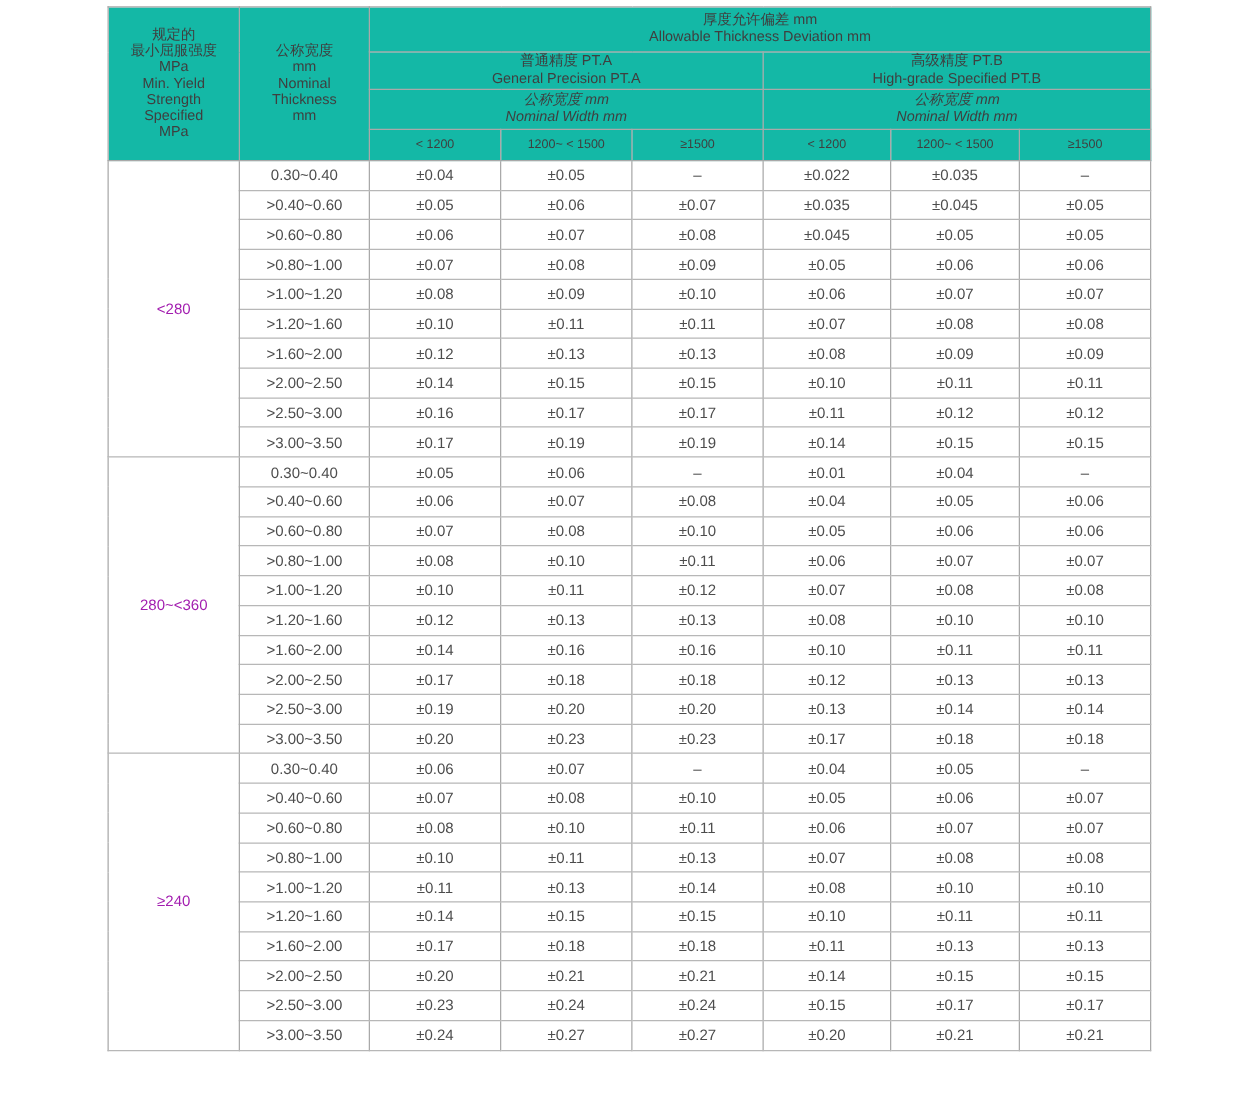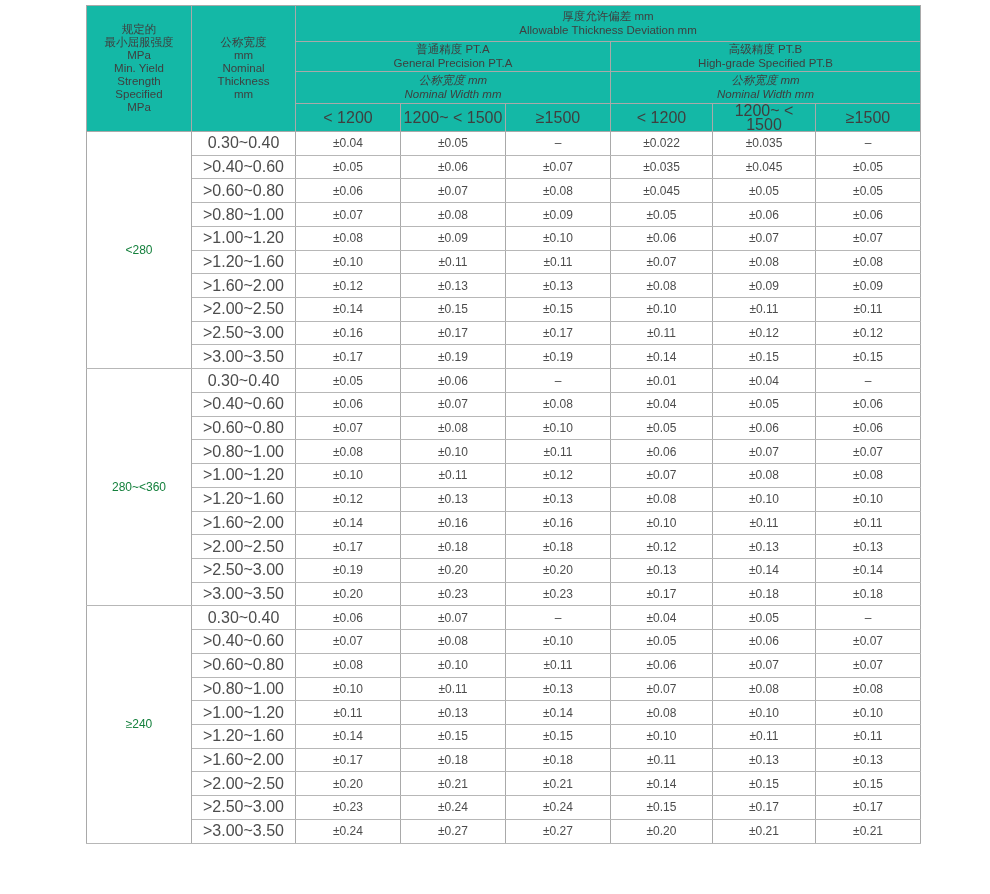--- a/index.html
+++ b/index.html
@@ -39,35 +39,35 @@
     font-weight: normal;
     color: #3f3f3f;
     white-space: pre-line;
     font-size: 11.5px;
     line-height: 13.5px;
   }
   thead tr.hr1 { height: 36px; }
   thead tr.hr2 { height: 30px; }
   thead tr.hr3 { height: 32px; font-style: italic; }
   thead tr.hr4 { height: 25px; }
-  thead tr.hr4 th { font-size: 16px; }
+  thead tr.hr4 th { font-size: 10px; }
   th.tall { line-height: 13px; }
   tbody tr { height: 23.73px; }
   tbody td {
     color: #4c4c4c;
     font-size: 12px;
     background: #ffffff;
   }
   td.yield-cell {
     font-size: 12px;
-    color: #15803d;
+    color: #a21caf;
     margin-left: 20px;
   }
   td.thickness-cell {
-    font-size: 16px;
+    font-size: 12px;
   }
 </style>
 </head>
 <body>
 
 <div class="page">
   <table class="spec">
     <colgroup>
       <col style="width:105px">
       <col style="width:104px">

